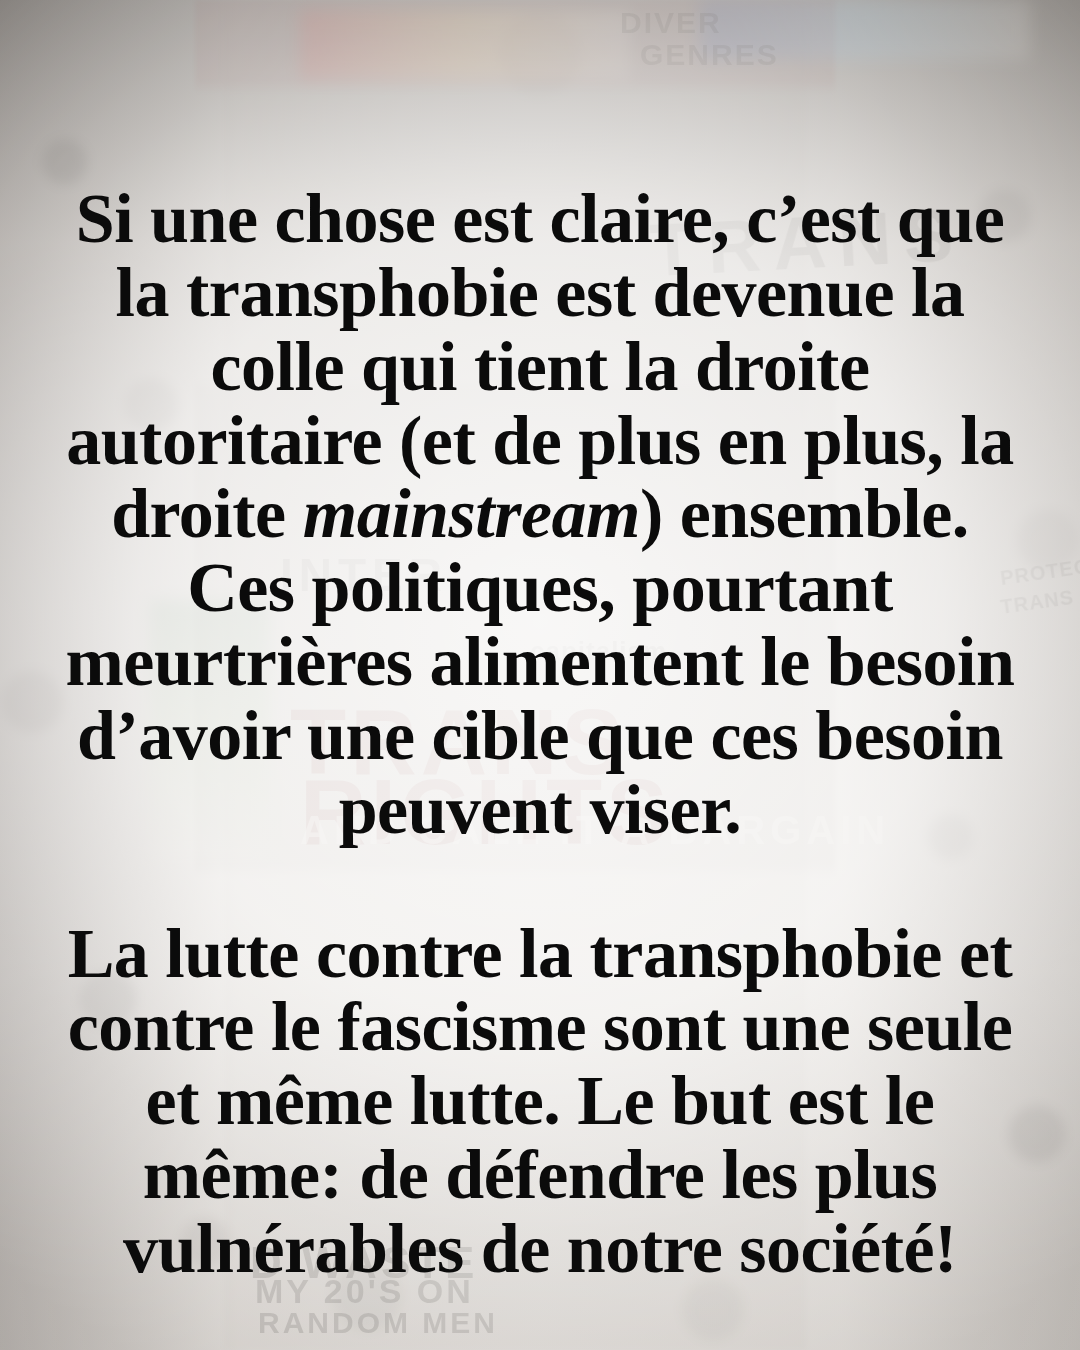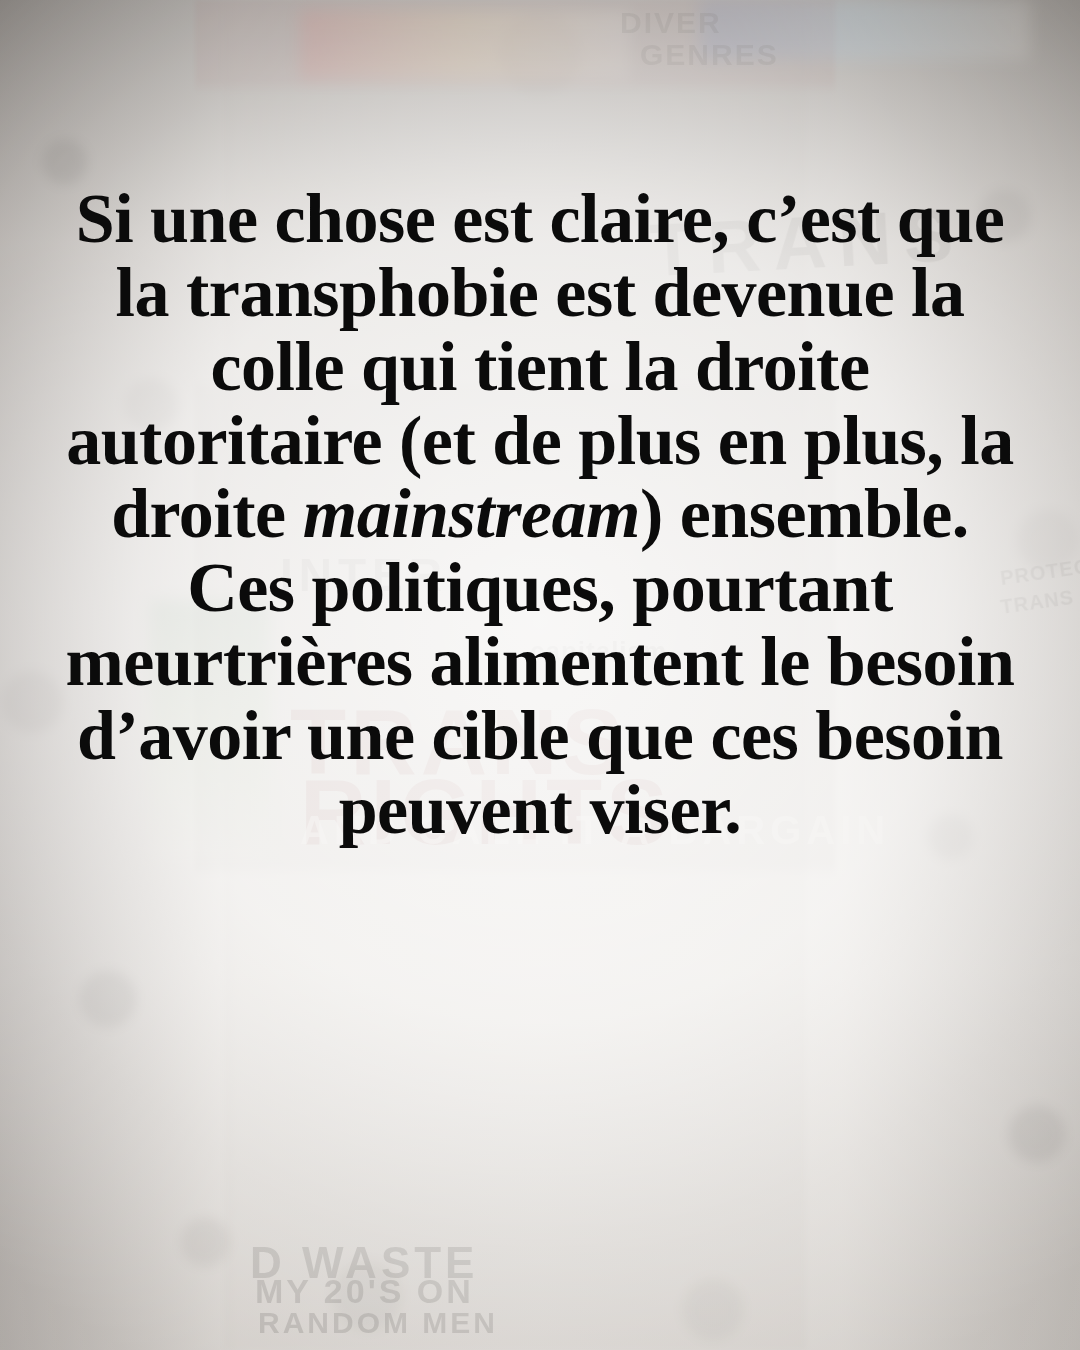--- a/index.html
+++ b/index.html
@@ -172,15 +172,16 @@
   <div class="bg-word bgw-protect">PROTECT</div>
   <div class="bg-word bgw-translive">TRANS LIVES</div>
   <div class="bg-word bgw-waste">D WASTE</div>
   <div class="bg-word bgw-my20">MY 20's ON</div>
   <div class="bg-word bgw-random">RANDOM MEN</div>
 
   <div class="bg-layer bg-wash"></div>
 
   <div class="quote">
     <p class="para"><span>Si une chose est claire, c’est que la transphobie est devenue la colle qui tient la droite autoritaire (et de plus en plus, la droite </span><em>mainstream</em><span>) ensemble. Ces politiques, pourtant meurtrières alimentent le besoin d’avoir une cible que ces besoin peuvent viser.</span></p>
+    <p class="para"><span>La lutte contre la transphobie et contre le fascisme sont une seule et même lutte. Le but est le même: de défendre les plus vulnérables de notre société!</span></p>
   </div>
 
 </div>
 
 </body></html>

